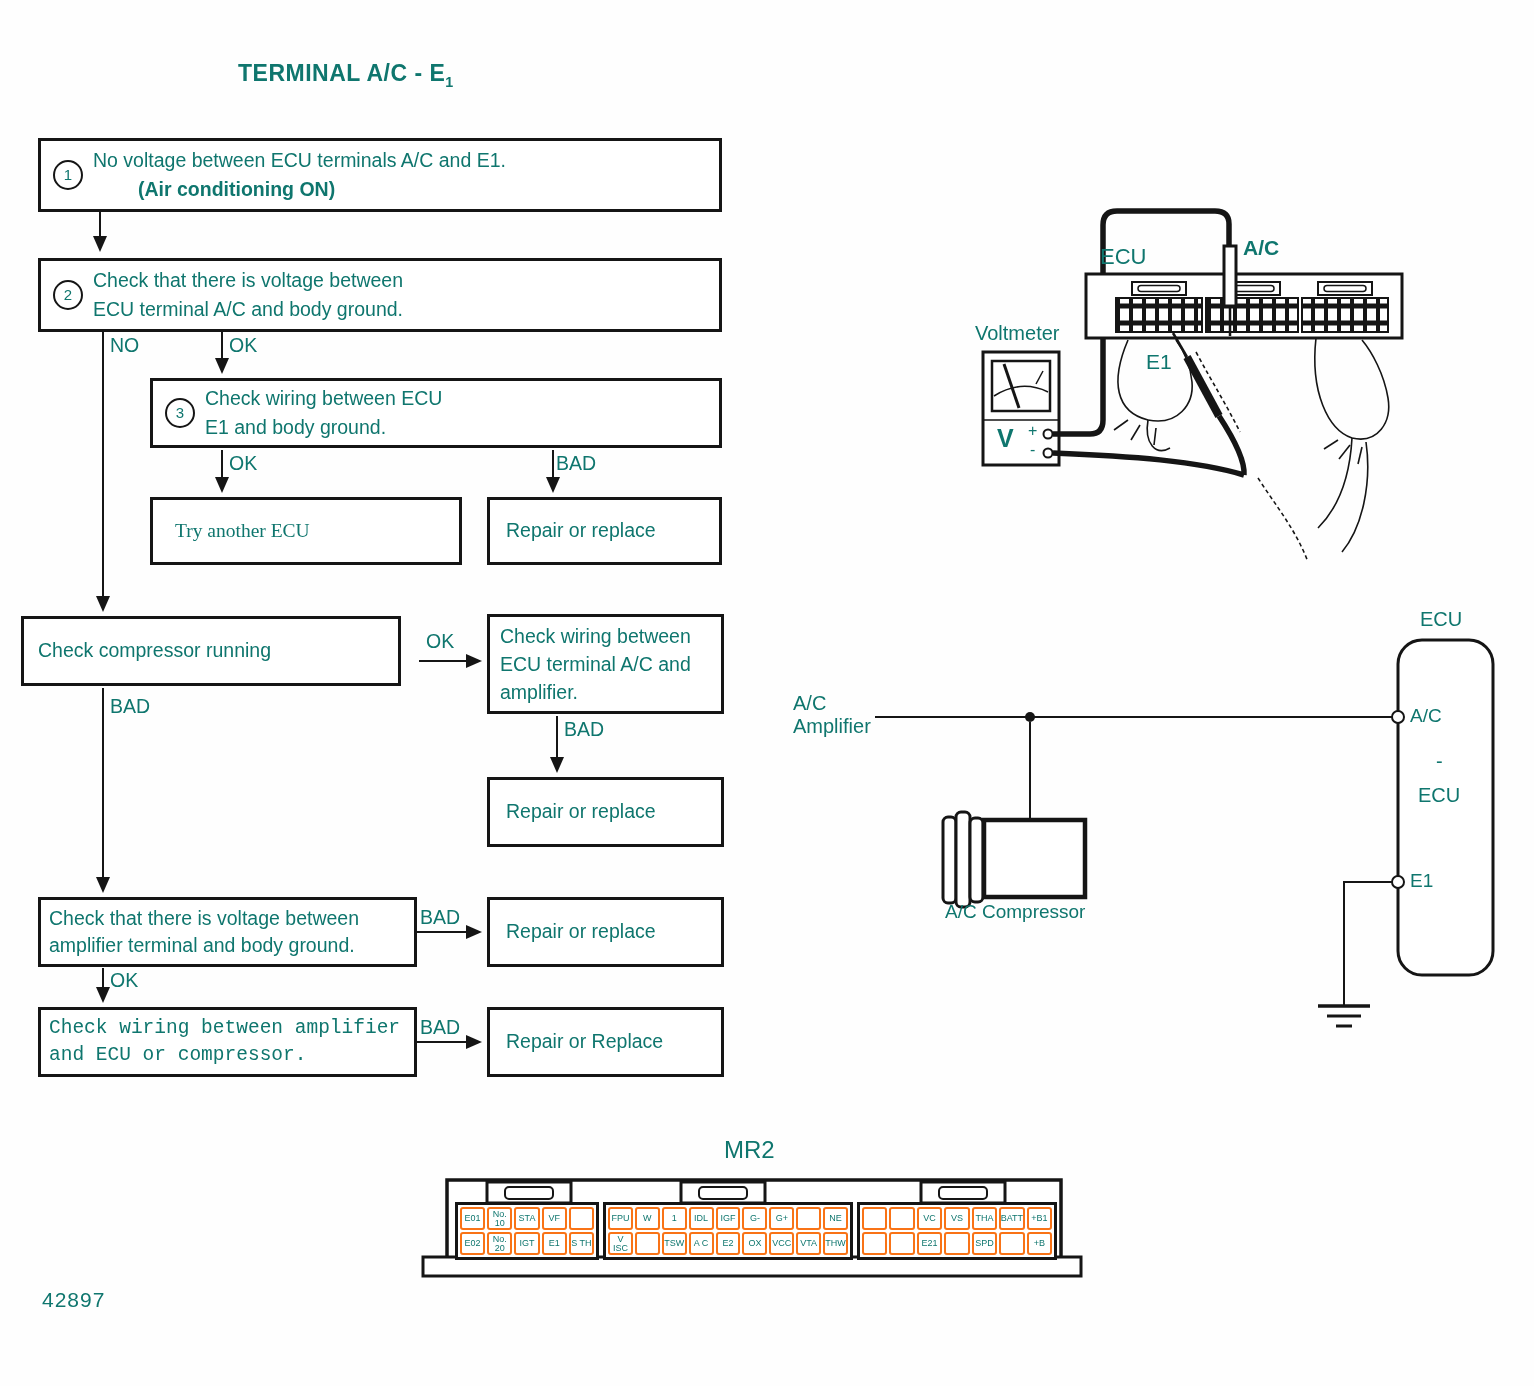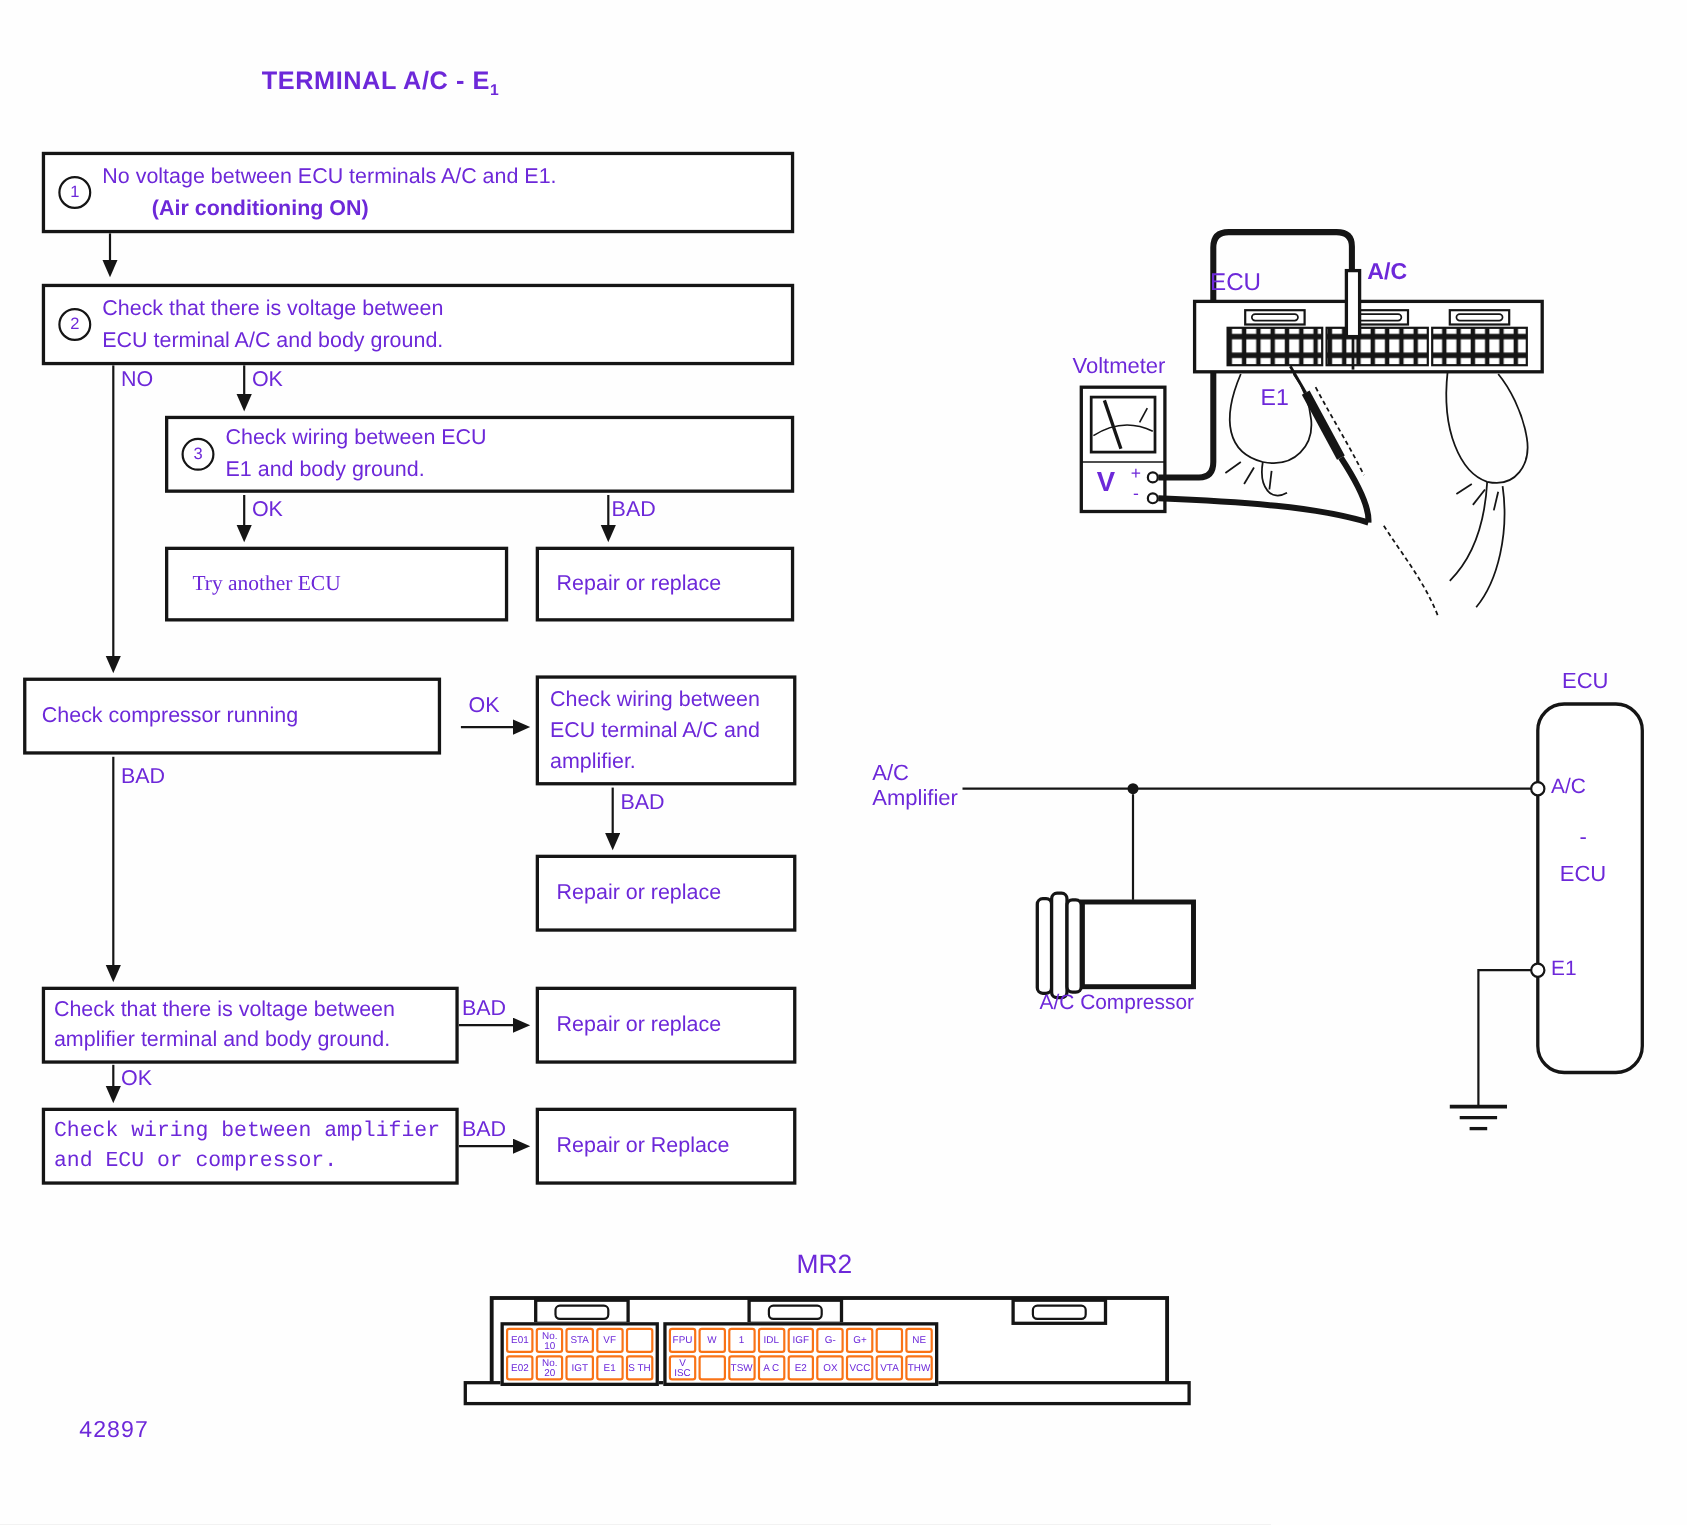--- a/index.html
+++ b/index.html
@@ -1,33 +1,33 @@
 <!DOCTYPE html>
 <html><head>
 <meta charset="utf-8">
 <style>
   html,body{margin:0;padding:0;background:#e8e8e8;}
-  #canvas{position:relative;width:1534px;height:1386px;background:#fefefe;color:#6d28d9;
+  #canvas{position:relative;width:1534px;height:1386px;background:#fefefe;color:#0f766e;
           font-family:"Liberation Sans", sans-serif;overflow:hidden;}
   svg{position:absolute;left:0;top:0;}
   .fbox{position:absolute;border:3px solid #151515;background:#fff;display:flex;align-items:center;
         font-size:19.5px;line-height:1.5;box-sizing:border-box;}
   .fbox .txt{padding:4px 10px;}
   .num-circle{width:26px;height:26px;border:2px solid #151515;border-radius:50%;display:flex;flex:none;
         align-items:center;justify-content:center;font-size:15px;margin-left:12px;}
   .lbl{position:absolute;font-size:19.5px;}
   .bold{font-weight:bold;margin-left:45px;}
   .title{position:absolute;left:238px;top:60px;font-size:23px;font-weight:bold;letter-spacing:.5px;}
   .title sub{font-size:62%;}
   .smalllbl{position:absolute;font-size:20px;}
   .pin-group{position:absolute;border:3px solid #151515;background:#fff;display:grid;
         gap:2px;padding:2px;box-sizing:border-box;}
   .pin{border:2px solid #f97316;border-radius:3px;font-size:9px;line-height:9px;display:flex;
         align-items:center;justify-content:center;text-align:center;white-space:pre-line;overflow:hidden;}
-  .footer-num{position:absolute;left:42px;top:1288px;font-size:21px;letter-spacing:1px;margin-left:30px;}
+  .footer-num{position:absolute;left:42px;top:1288px;font-size:21px;letter-spacing:1px;}
 </style>
 </head>
 <body>
 
 <div id="canvas">
 
   <svg width="1534" height="1386" viewBox="0 0 1534 1386">
     <defs>
       <marker id="arr" markerWidth="9" markerHeight="9" refX="6" refY="3.5" orient="auto">
         <path d="M0,0 L8,3.5 L0,7 Z" fill="#151515"></path>
@@ -267,16 +267,32 @@
     <div class="pin"></div>
     <div class="pin">TSW</div>
     <div class="pin">A C</div>
     <div class="pin">E2</div>
     <div class="pin">OX</div>
     <div class="pin">VCC</div>
     <div class="pin">VTA</div>
     <div class="pin">THW</div>
   </div>
 
+  <div class="pin-group" style="left:857px;top:1202px;width:200px;height:58px;grid-template-columns:repeat(7,1fr);grid-template-rows:1fr 1fr;">
+    <div class="pin"></div>
+    <div class="pin"></div>
+    <div class="pin">VC</div>
+    <div class="pin">VS</div>
+    <div class="pin">THA</div>
+    <div class="pin">BATT</div>
+    <div class="pin">+B1</div>
+    <div class="pin"></div>
+    <div class="pin"></div>
+    <div class="pin">E21</div>
+    <div class="pin"></div>
+    <div class="pin">SPD</div>
+    <div class="pin"></div>
+    <div class="pin">+B</div>
+  </div>
 
   <div class="footer-num">42897</div>
 
 </div>
 
 </body></html>

